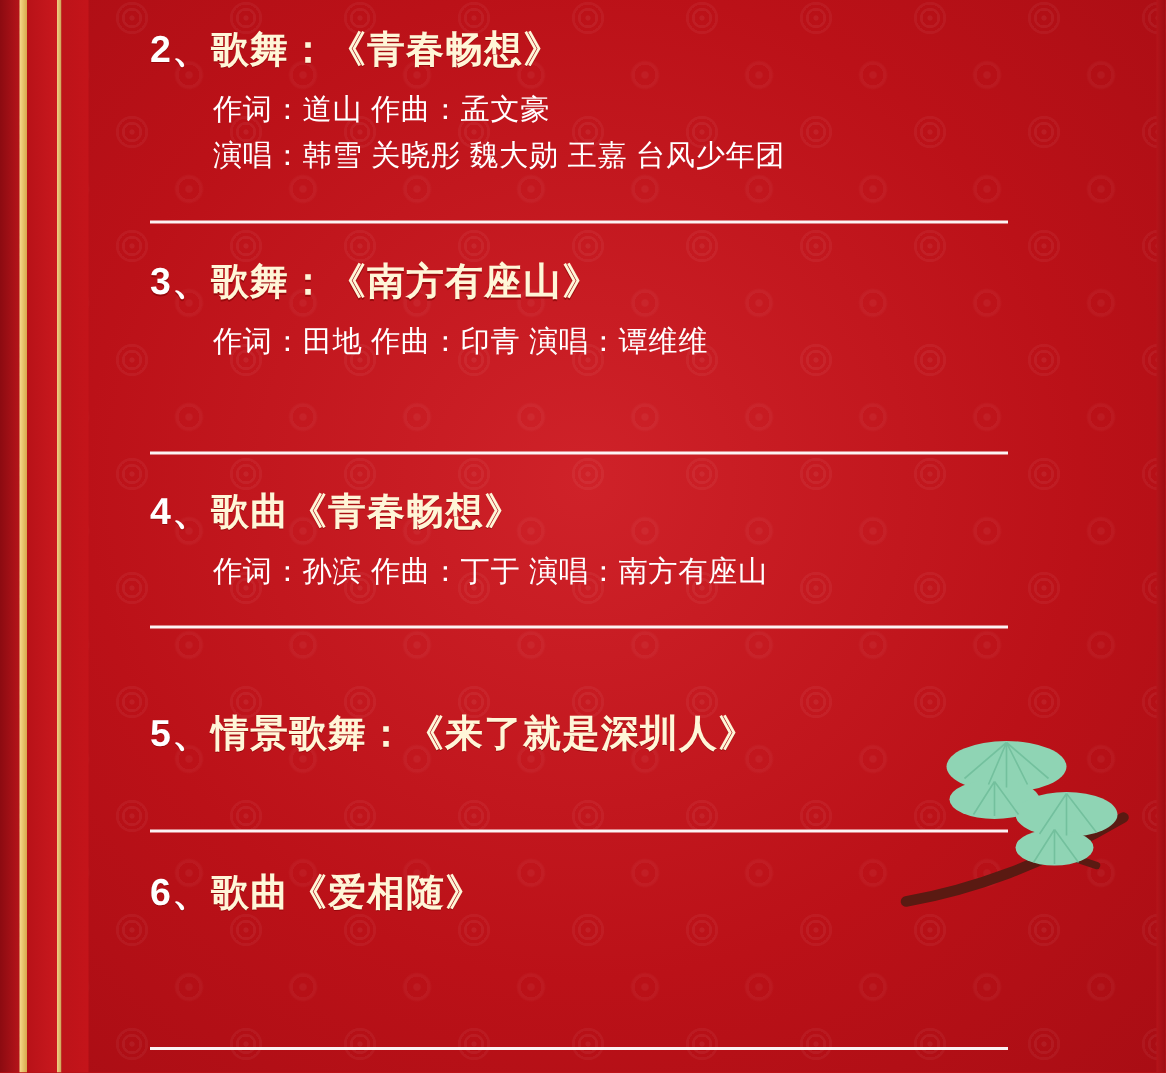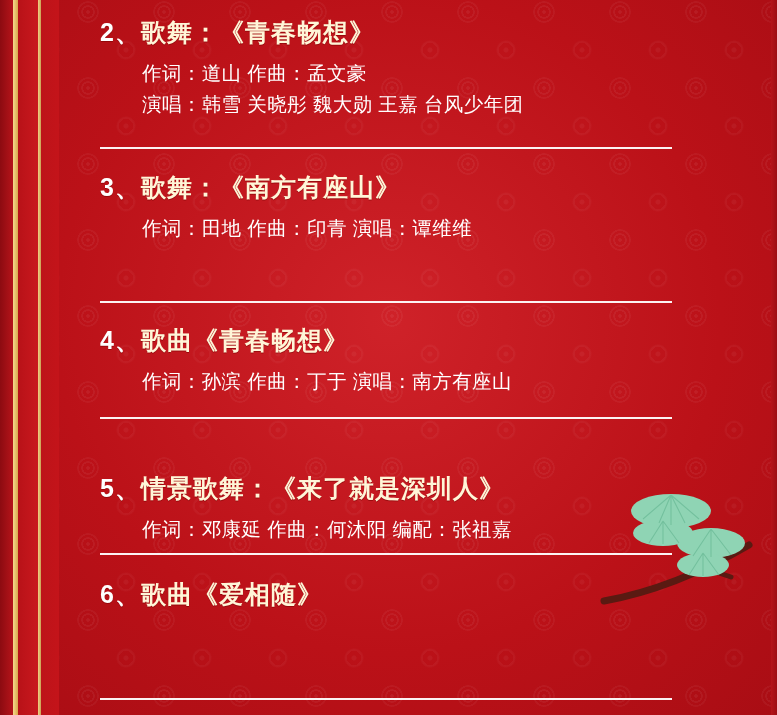--- a/index.html
+++ b/index.html
@@ -142,23 +142,20 @@
       <div class="entry-lines">
         <div class="entry-line">作词：孙滨  作曲：丁于  演唱：南方有座山</div>
       </div>
     </div>
     <div class="divider" style="top: 417px;"></div>
 
     <div class="entry" style="top: 460px; margin-top: 12px;">
       <div class="entry-title">
         <span class="num">5、</span><span>情景歌舞：《来了就是深圳人》</span>
       </div>
-      <div class="entry-lines">
-        <div class="entry-line">作词：邓康延  作曲：何沐阳  编配：张祖嘉</div>
-      </div>
     </div>
     <div class="divider" style="top: 553px;"></div>
 
     <div class="entry" style="top: 578px;">
       <div class="entry-title">
         <span class="num">6、</span><span>歌曲《爱相随》</span>
       </div>
     </div>
     <div class="divider" style="top: 698px;"></div>
 

